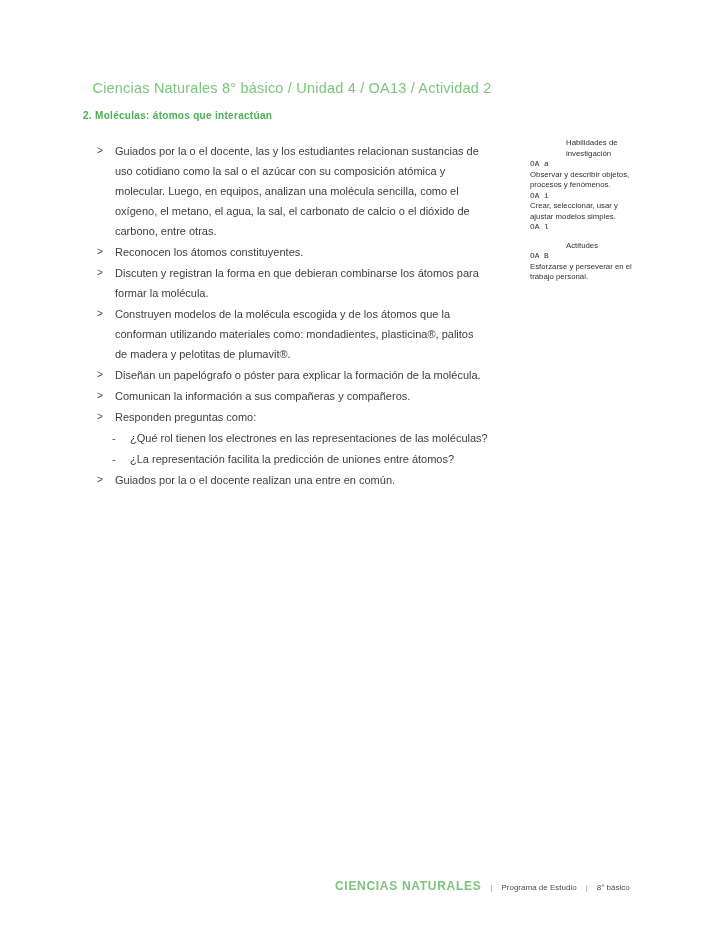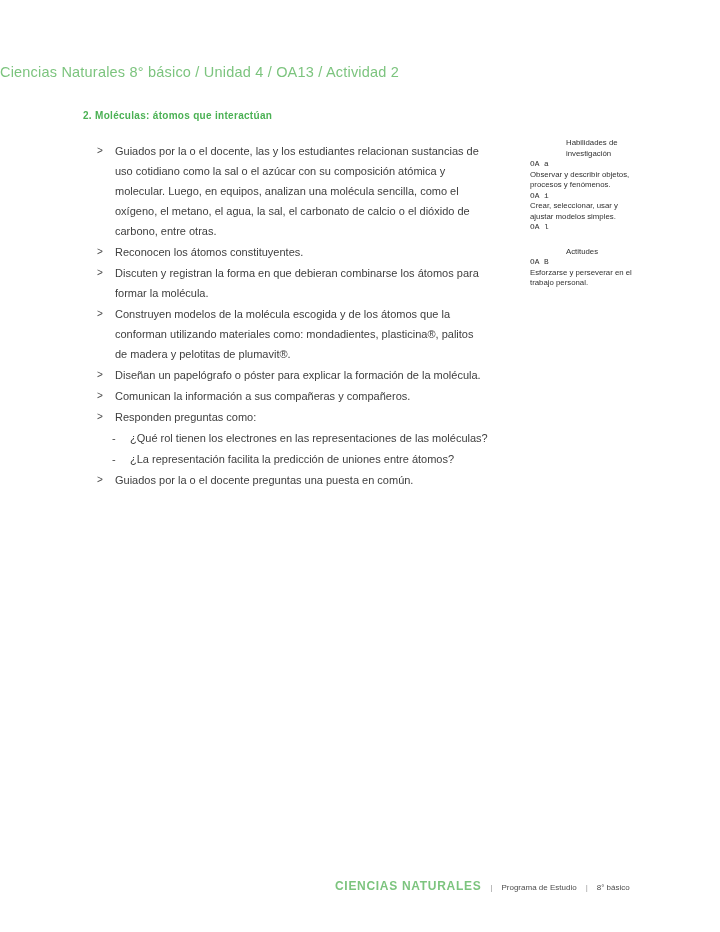--- a/index.html
+++ b/index.html
@@ -4,21 +4,22 @@
 <style>
   html,body{margin:0;padding:0;background:#ffffff;}
   .page{
     position:relative;
     width:720px;height:932px;
     background:#ffffff;
     font-family:"Liberation Sans", sans-serif;
     overflow:hidden;
   }
   .doc-title{
-    position:absolute;top:64px;left:0;width:584px;
+    position:absolute;top:80px;left:0;width:584px;
+    text-align:center;
     font-size:14.5px;
     color:#7cc47e;
     letter-spacing:0.2px;
   }
   .section-heading{
     position:absolute;top:110px;left:83px;
     font-size:10px;font-weight:bold;
     color:#4bb154;
     letter-spacing:0.3px;
   }
@@ -36,21 +37,21 @@
   .sub-row{display:flex;margin-left:15px;width:420px;margin-bottom:1px;}
   .sub-row .glyph{
     flex:none;width:18px;
     font-size:11px;color:#4a4a4a;
   }
   .sidebar{
     position:absolute;top:138px;left:530px;width:102px;
     font-size:7.8px;line-height:10.5px;
     color:#303030;
   }
-  .sb-section + .sb-section{margin-top:14px;}
+  .sb-section + .sb-section{margin-top:8px;}
   .sb-heading{color:#303030;padding-left:36px;}
   .sb-code{color:#303030;font-family:Liberation Mono, monospace;}
   .sb-desc{color:#303030;}
   .footer{
     position:absolute;top:879px;left:335px;
     display:flex;align-items:baseline;white-space:nowrap;
     font-size:8px;color:#4d4d4d;
   }
   .footer-brand{
     font-size:12px;font-weight:bold;
@@ -99,21 +100,21 @@
       <div class="sub-row">
         <span class="glyph">-</span>
         <span class="btext">¿Qué rol tienen los electrones en las representaciones de las moléculas?</span>
       </div>
       <div class="sub-row">
         <span class="glyph">-</span>
         <span class="btext">¿La representación facilita la predicción de uniones entre átomos?</span>
       </div>
       <div class="bullet-row">
         <span class="glyph">&gt;</span>
-        <span class="btext">Guiados por la o el docente preguntas una puesta en común.</span>
+        <span class="btext">Guiados por la o el docente realizan una entre en común.</span>
       </div>
     </div>
 
   <aside class="sidebar" id="sidebar">
       <div class="sb-section">
         <div class="sb-heading">Habilidades de investigación</div>
         <div class="sb-code">OA a</div>
         <div class="sb-desc">Observar y describir objetos, procesos y fenómenos.</div>
         <div class="sb-code">OA i</div>
         <div class="sb-desc">Crear, seleccionar, usar y ajustar modelos simples.</div>

